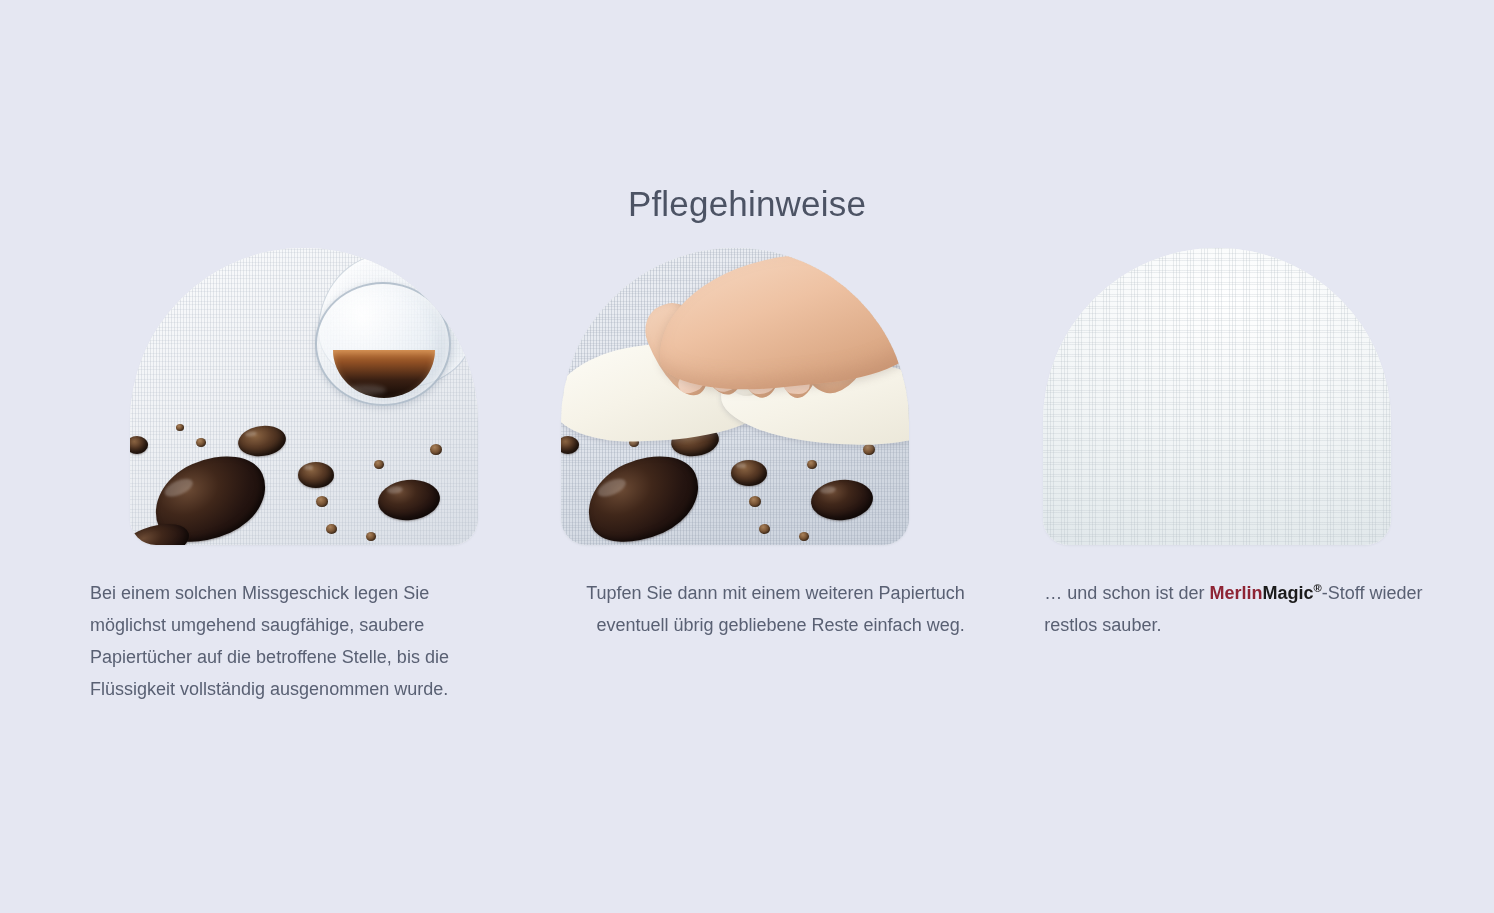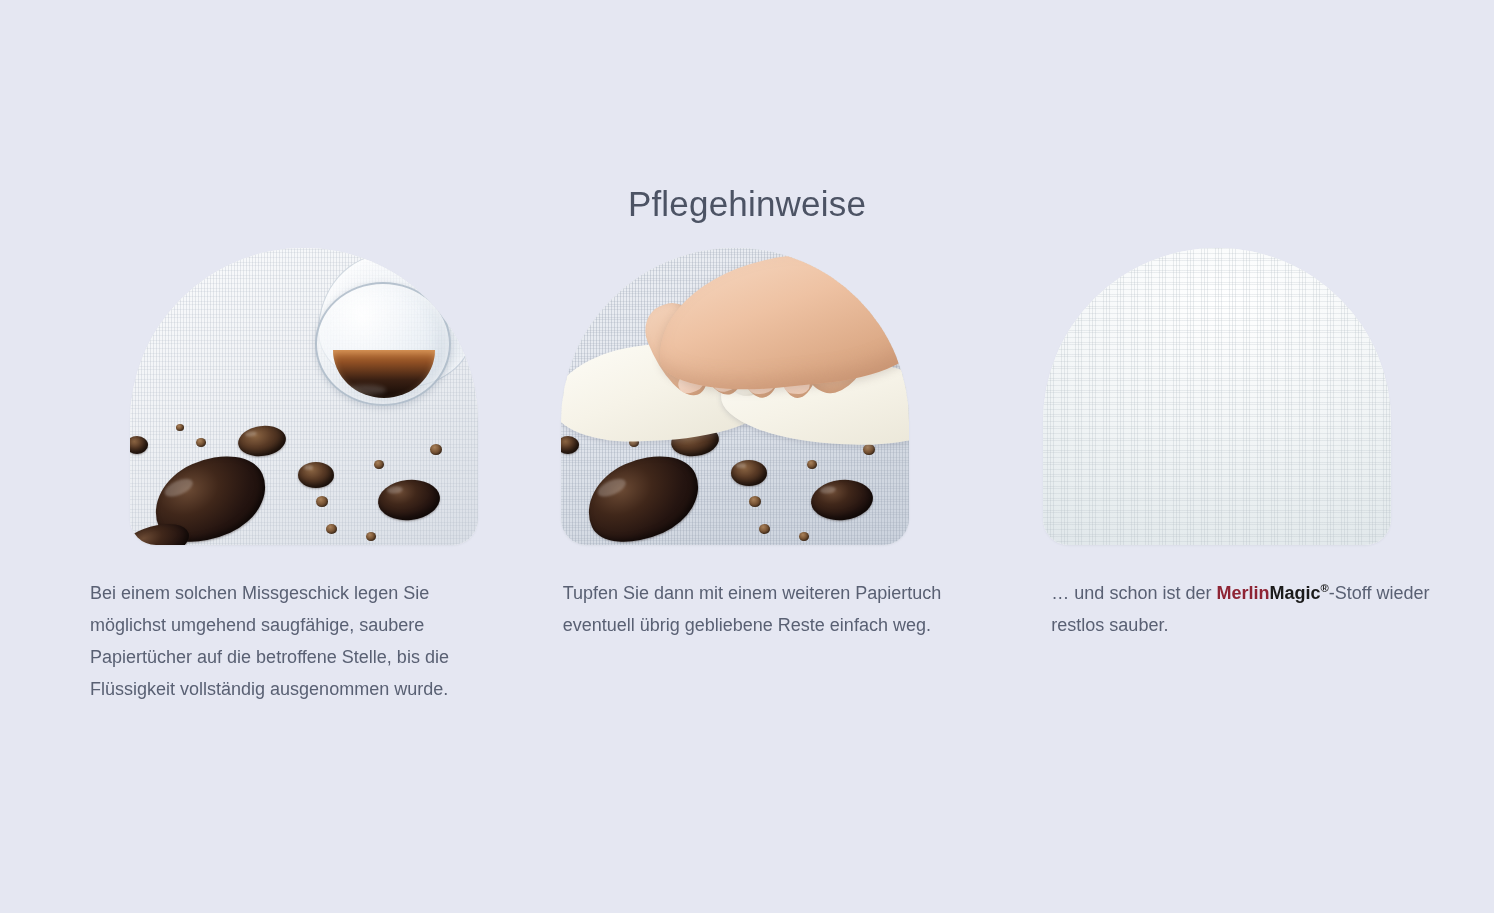--- a/index.html
+++ b/index.html
@@ -44,21 +44,21 @@
     top: 248px;
     width: 1494px;
     display: flex;
     justify-content: flex-start;
   }
   .step {
     position: relative;
     width: 455px;
   }
   .step-1 { margin-left: 88px; }
-  .step-2 { margin-left: 22px; }
+  .step-2 { margin-left: 22px; text-align: right; }
   .step-3 { margin-left: 32px; }
 
   
   .medallion {
     position: relative;
     width: 348px;
     height: 297px;
     margin-left: 42px;
     overflow: hidden;
     border-radius: 174px 174px 26px 26px;
@@ -246,21 +246,21 @@
   .caption {
     margin-top: 32px;
     font-size: 18px;
     line-height: 1.78;
     color: #596073;
     font-weight: 400;
     max-width: 400px;
   }
   .step-1 .caption { margin-left: 2px; max-width: 398px; }
   .step-2 .caption { margin-left: 2px; max-width: 402px; }
-  .step-3 .caption { margin-left: 8px; max-width: 405px; }
+  .step-3 .caption { margin-left: 1px; max-width: 405px; }
 
   .brand {
     font-weight: 700;
     white-space: nowrap;
   }
   .brand-merlin { color: #8e2434; }
   .brand-magic  { color: #1b1b1b; }
   .brand-reg {
     font-size: 0.62em;
     vertical-align: super;

